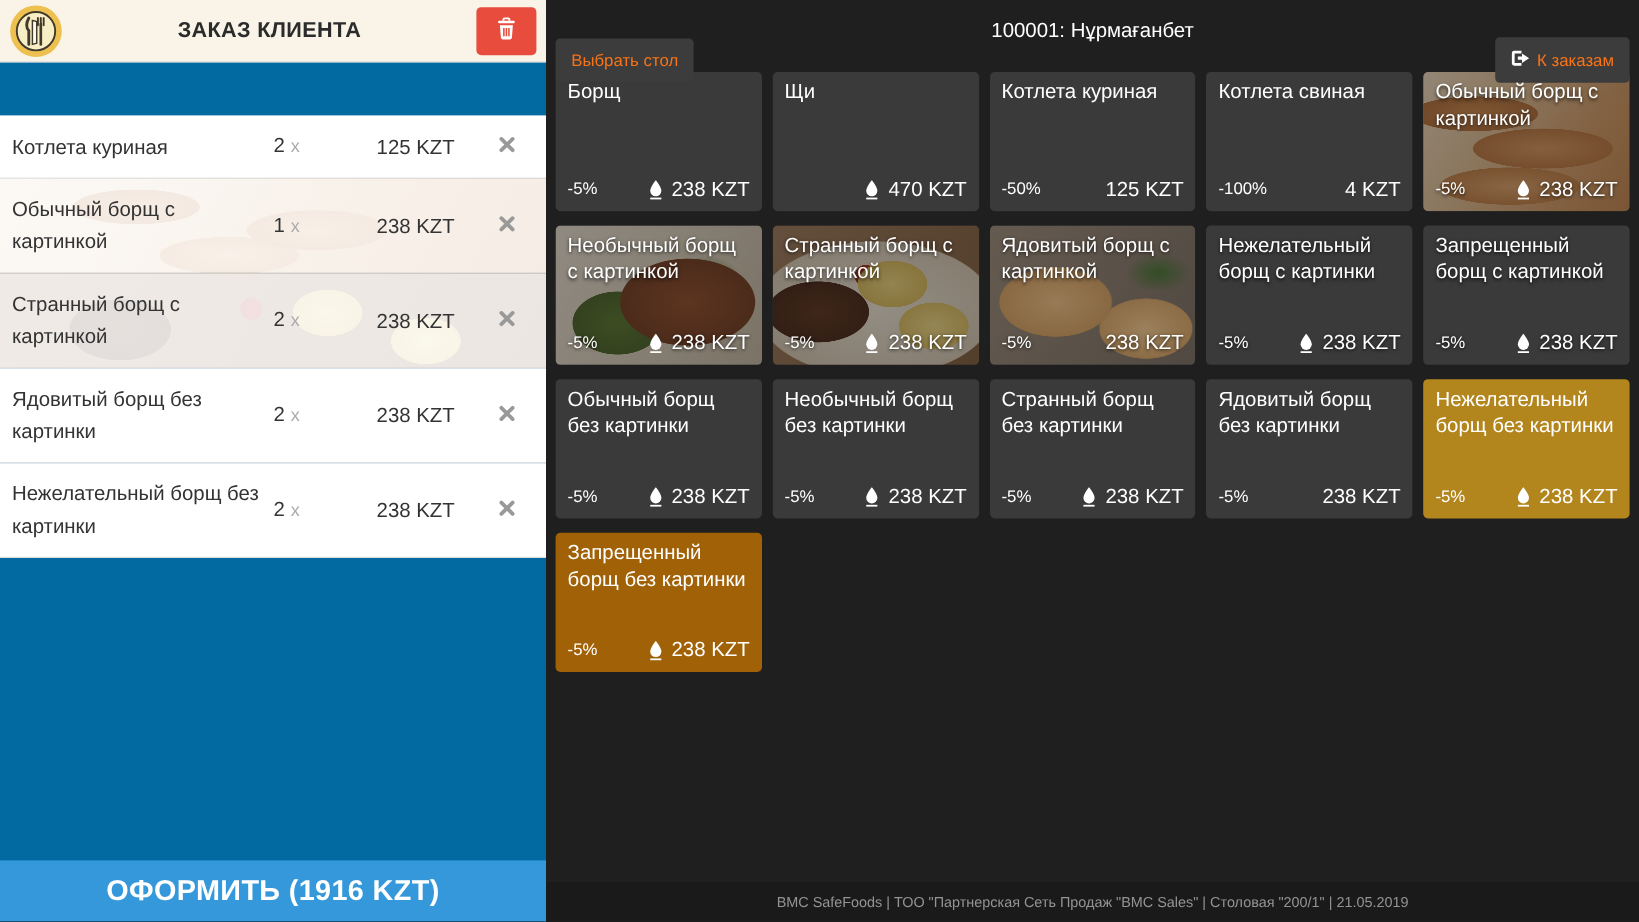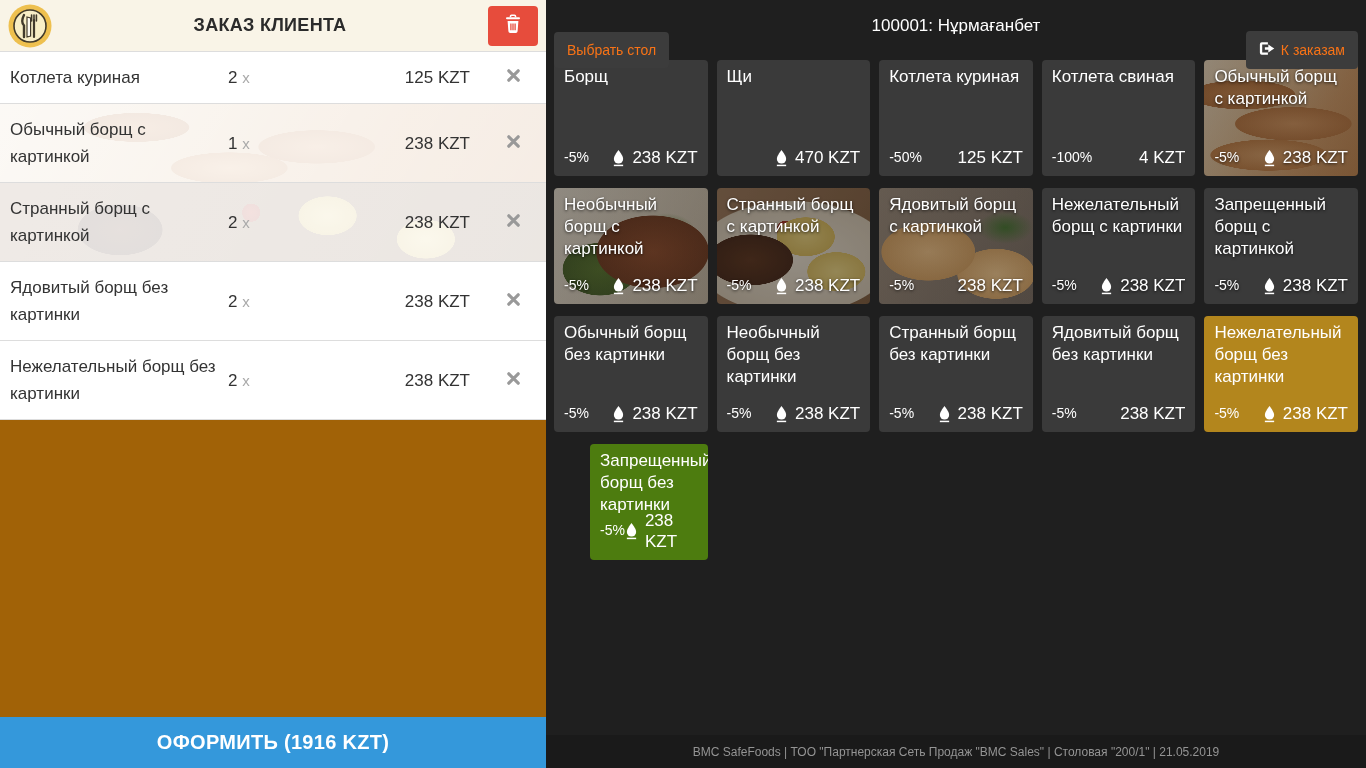--- a/index.html
+++ b/index.html
@@ -3,21 +3,21 @@
 <meta charset="utf-8">
 <style>
   * { margin:0; padding:0; box-sizing:border-box; }
   html,body { width:1366px; height:768px; overflow:hidden; }
   body {
     font-family:"Liberation Sans","DejaVu Sans",sans-serif;
     display:flex; background:#1f1f1f;
   }
 
   
-  .order-panel { width:546px; height:768px; background:#a16207; position:relative; display:flex; flex-direction:column; }
+  .order-panel { width:455px; height:768px; background:#0369a1; position:relative; display:flex; flex-direction:column;gap:44px; }
   .order-header {
     height:52px; background:#f9f4e7; border-bottom:1px solid #ddd;
     display:flex; align-items:center; padding:0 8px; flex:0 0 auto;
   }
   .logo { width:44px; height:44px; flex:0 0 auto; }
   .order-title { flex:1; text-align:center; font-size:18px; font-weight:bold; color:#2b2b2b; letter-spacing:.3px; }
   .trash-btn {
     width:50px; height:40px; background:#e74c3c; border:none; border-radius:4px;
     display:flex; align-items:center; justify-content:center; cursor:pointer; flex:0 0 auto;
   }
@@ -47,21 +47,21 @@
       linear-gradient(rgba(255,255,255,.85),rgba(255,255,255,.85)),
       radial-gradient(ellipse 70px 42px at 22% 60%, #58331f 0%, #432619 60%, rgba(0,0,0,0) 61%),
       radial-gradient(ellipse 48px 32px at 60% 42%, #e3cd7c 0%, #d2b65c 60%, rgba(0,0,0,0) 61%),
       radial-gradient(ellipse 48px 32px at 78% 72%, #e6d284 0%, #d4b962 60%, rgba(0,0,0,0) 61%),
       radial-gradient(circle 15px at 46% 38%, #b23a2a 0%, #9c2f22 60%, rgba(0,0,0,0) 61%),
       linear-gradient(120deg,#96755a,#7a5a3e);
   }
 
   .checkout-btn {
     flex:0 0 auto; height:51px; background:#3498db; border:none; width:100%;
-    color:#fff; font-size:20px; font-weight:bold; font-family:inherit; cursor:pointer; letter-spacing:.3px;
+    color:#fff; font-size:24px; font-weight:bold; font-family:inherit; cursor:pointer; letter-spacing:.3px;
   }
 
   
   .menu-panel { flex:1; height:768px; background:#1f1f1f; display:flex; flex-direction:column; position:relative; }
 
   .top-bar { height:52px; flex:0 0 auto; display:flex; align-items:center; padding:0 8px; position:relative; }
   .bar-btn {
     background:#3c3c3c; color:#f97316; border:none; border-radius:4px; font-family:inherit;
     font-size:14px; padding:10px 13px; cursor:pointer; display:flex; align-items:center; gap:6px; z-index:2;margin-top:48px;
   }
@@ -138,21 +138,21 @@
   }
   .v-photo-rolls-red {
     background-image:
       linear-gradient(rgba(205,80,70,.52),rgba(205,80,70,.52)),
       radial-gradient(ellipse 70px 40px at 62% 45%, #f0cfc4 0%, #e2ab9c 62%, rgba(0,0,0,0) 63%),
       radial-gradient(ellipse 60px 36px at 32% 72%, #eec4b6 0%, #dda镇 0%, rgba(0,0,0,0) 63%),
       radial-gradient(circle 16px at 30% 74%, #c8402e 0%, rgba(0,0,0,0) 70%),
       linear-gradient(120deg,#e9c2b8,#dba093);
   }
   .v-solid-yellow { background:#b3861d; }
-  .v-solid-red { background:#4d7c0f;margin-left:36px; }
+  .v-solid-red { background:#a16207; }
 
   .app-footer {
     flex:0 0 auto; height:33px; background:#1a1a1a; color:#949494; font-size:12px;
     display:flex; align-items:center; justify-content:center;
   }
 </style>
 </head>
 <body>
 
 <div class="order-panel">

